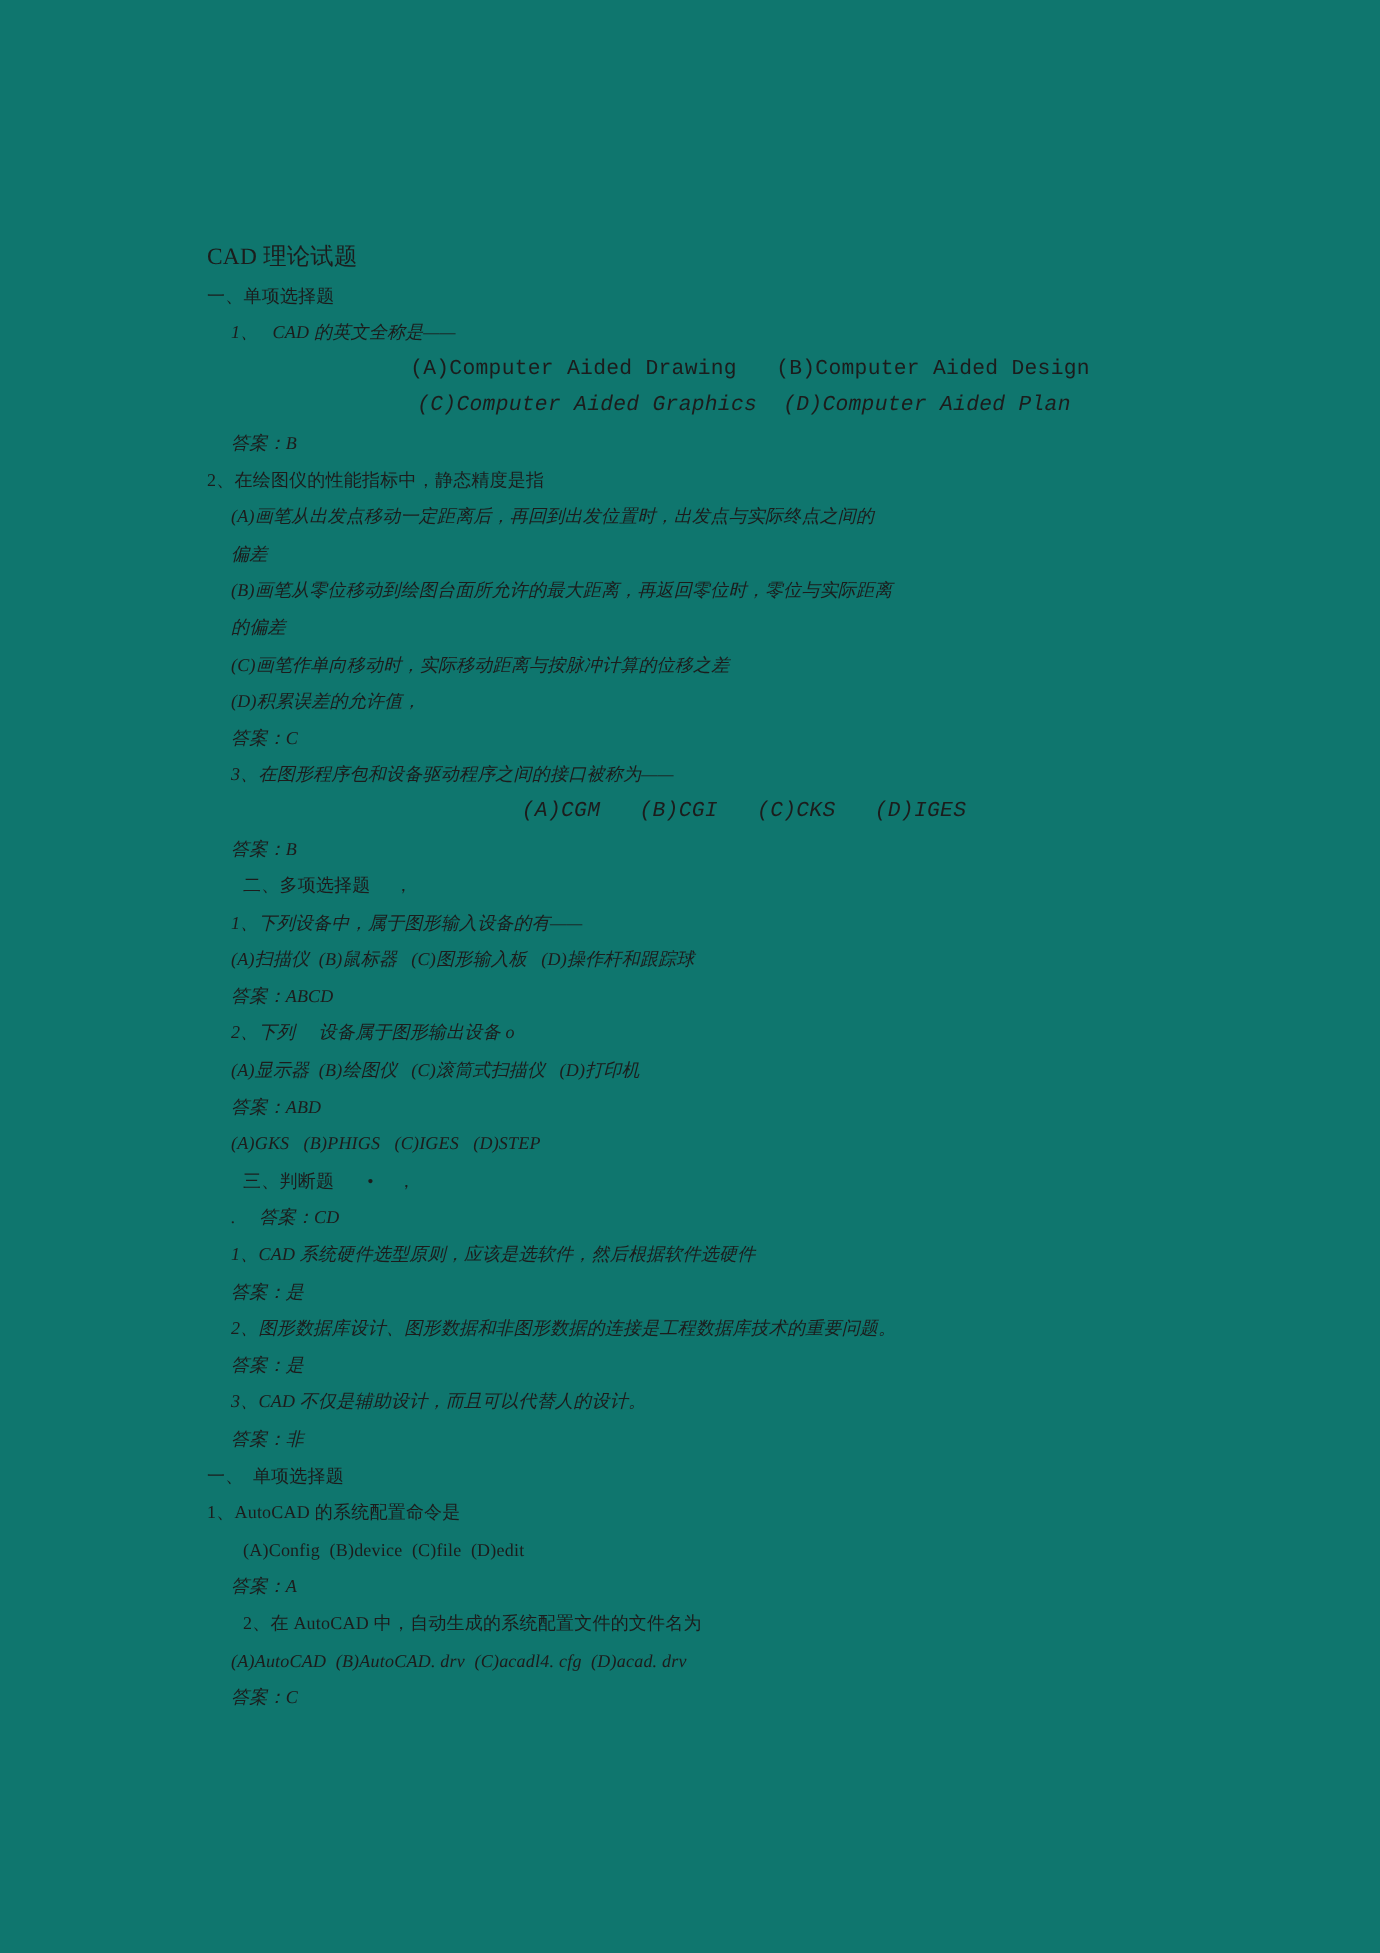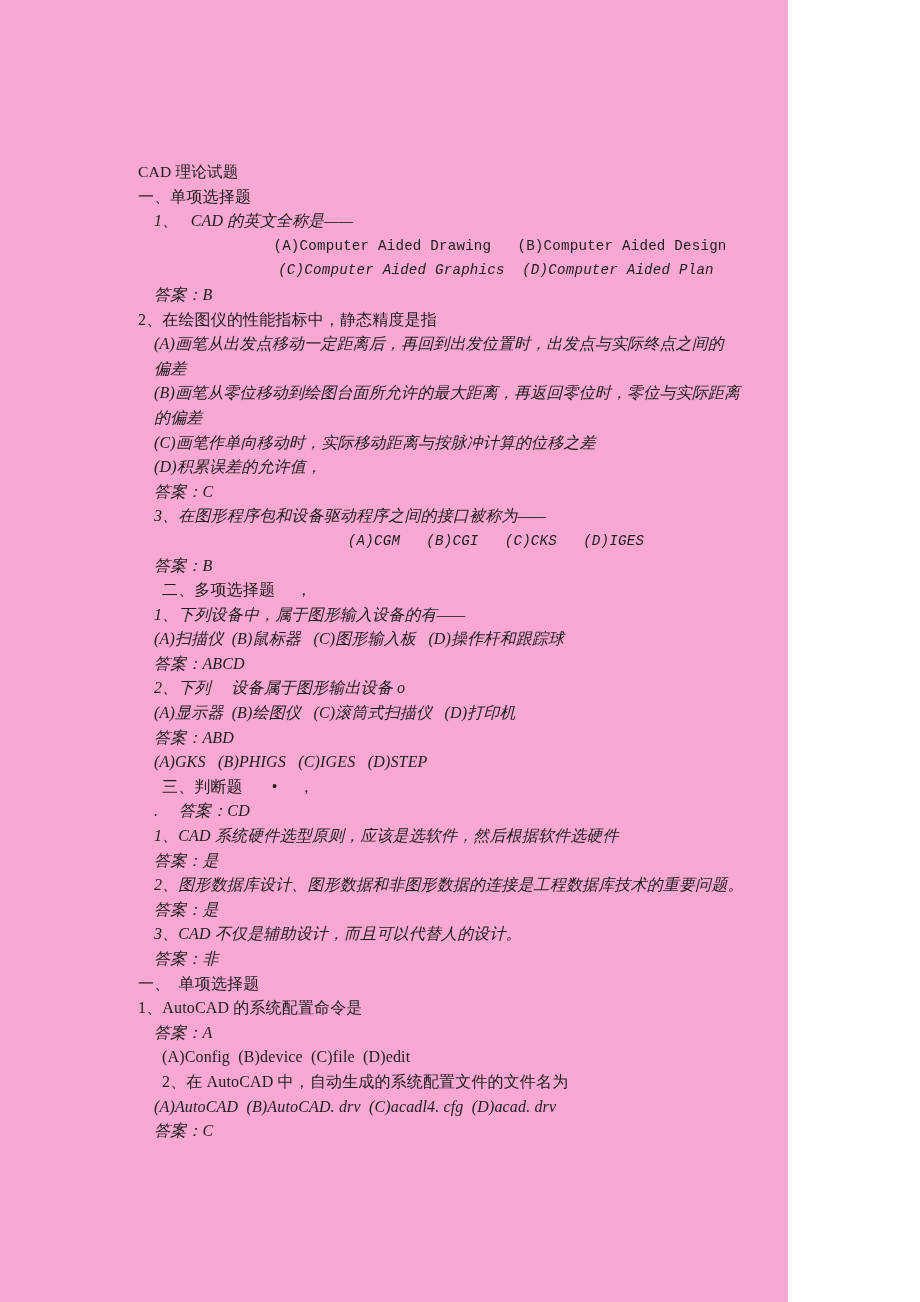--- a/index.html
+++ b/index.html
@@ -9,33 +9,33 @@
   }
   body {
     width: 920px;
     height: 1302px;
     font-family: "Liberation Serif", "DejaVu Serif", serif;
     color: #1a1a1a;
     -webkit-font-smoothing: antialiased;
   }
   #page {
     position: relative;
-    width: 788px;
+    width: 920px;
     height: 1302px;
-    background: #f9a8d4;
+    background: #0f766e;
     overflow: hidden;
   }
   #doc-body {
     position: absolute;
     left: 138px;
     top: 160px;
     width: 700px;
   }
   .ln {
-    font-size: 16px;
+    font-size: 12px;
     line-height: 24.6px;
     white-space: pre-wrap;
     letter-spacing: 0.15px;
     color: #1c1c1c;
   }
   
   .i0  { padding-left: 0px; }
   .i2  { padding-left: 16px; font-style: italic; }
   .i3  { padding-left: 24px; }
 
@@ -83,19 +83,19 @@
       <div class="ln i3">三、判断题       •     ，</div>
       <div class="ln i2">.     答案：CD</div>
       <div class="ln i2">1、CAD 系统硬件选型原则，应该是选软件，然后根据软件选硬件</div>
       <div class="ln i2">答案：是</div>
       <div class="ln i2">2、图形数据库设计、图形数据和非图形数据的连接是工程数据库技术的重要问题。</div>
       <div class="ln i2">答案：是</div>
       <div class="ln i2">3、CAD 不仅是辅助设计，而且可以代替人的设计。</div>
       <div class="ln i2">答案：非</div>
       <div class="ln i0">一、  单项选择题</div>
       <div class="ln i0">1、AutoCAD 的系统配置命令是</div>
+      <div class="ln i3">(A)Config  (B)device  (C)file  (D)edit</div>
       <div class="ln i2">答案：A</div>
-      <div class="ln i3">(A)Config  (B)device  (C)file  (D)edit</div>
       <div class="ln i3">2、在 AutoCAD 中，自动生成的系统配置文件的文件名为</div>
       <div class="ln i2">(A)AutoCAD  (B)AutoCAD. drv  (C)acadl4. cfg  (D)acad. drv</div>
       <div class="ln i2">答案：C</div>
     </div>
 </div>
 
 </body></html>

